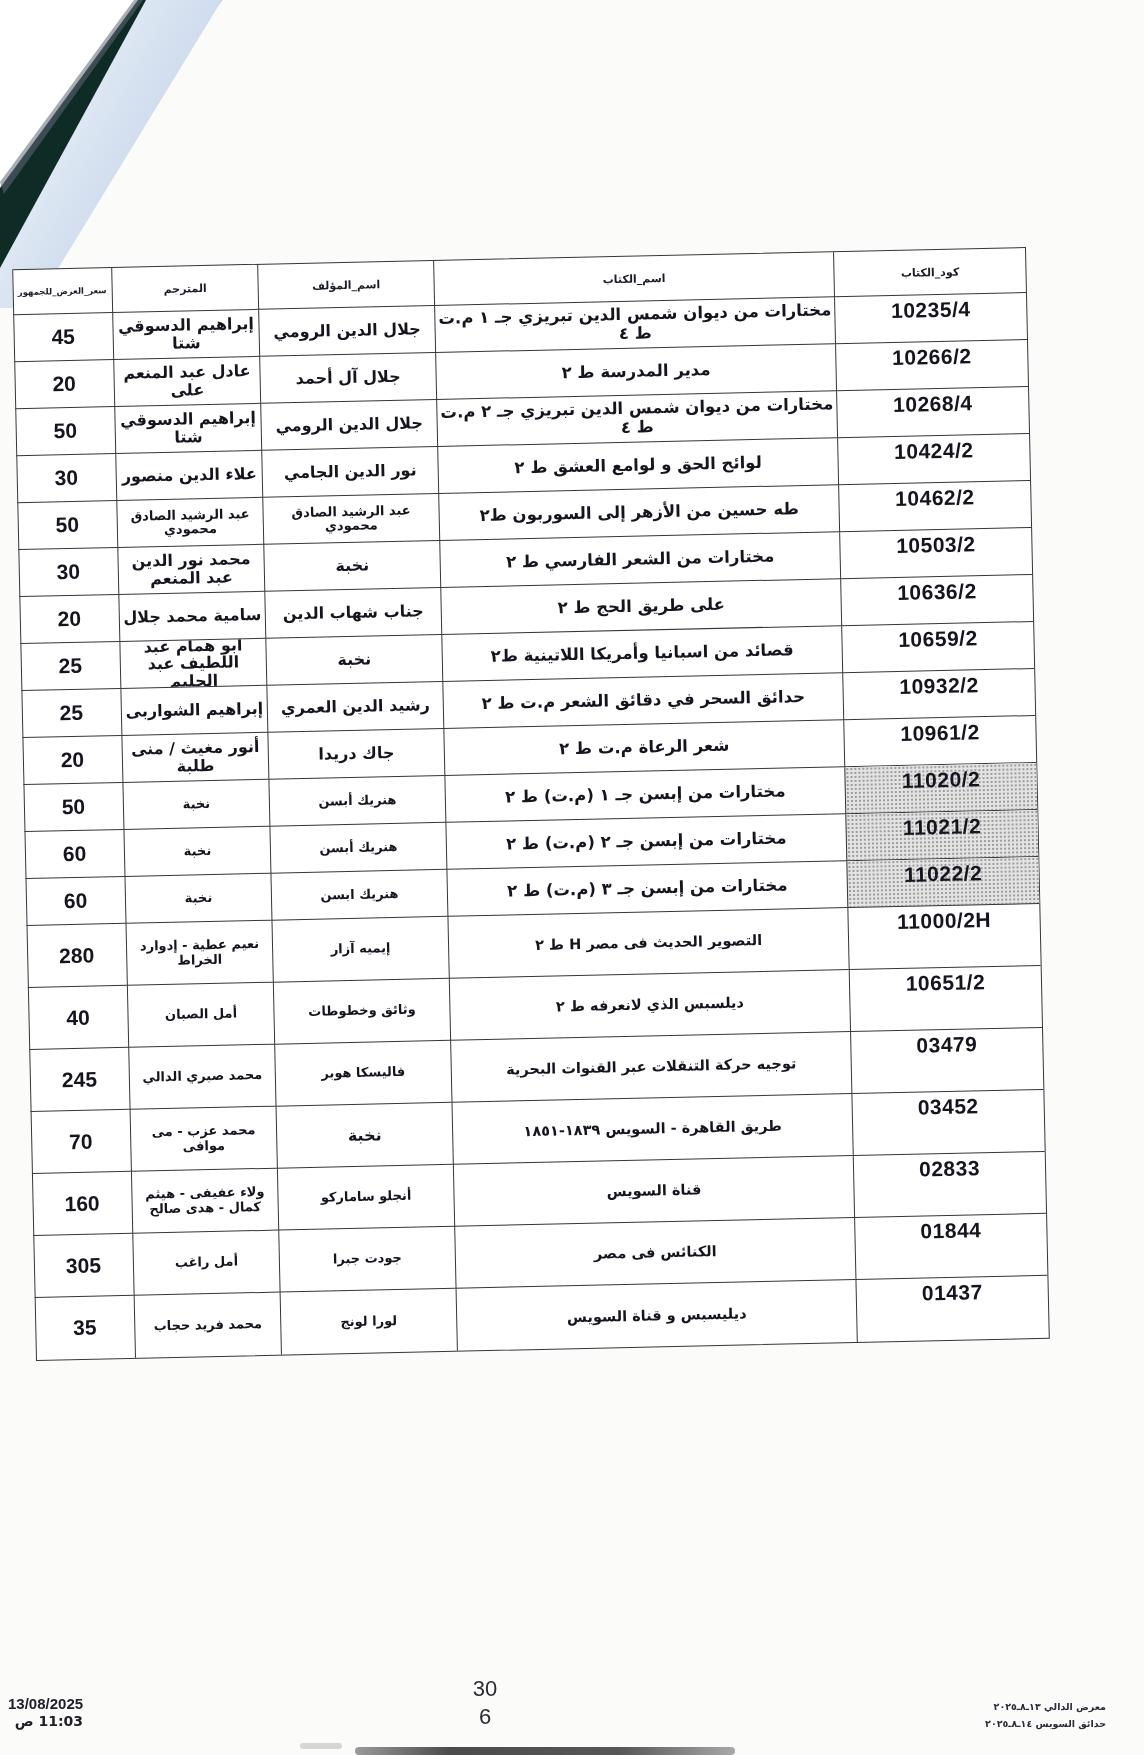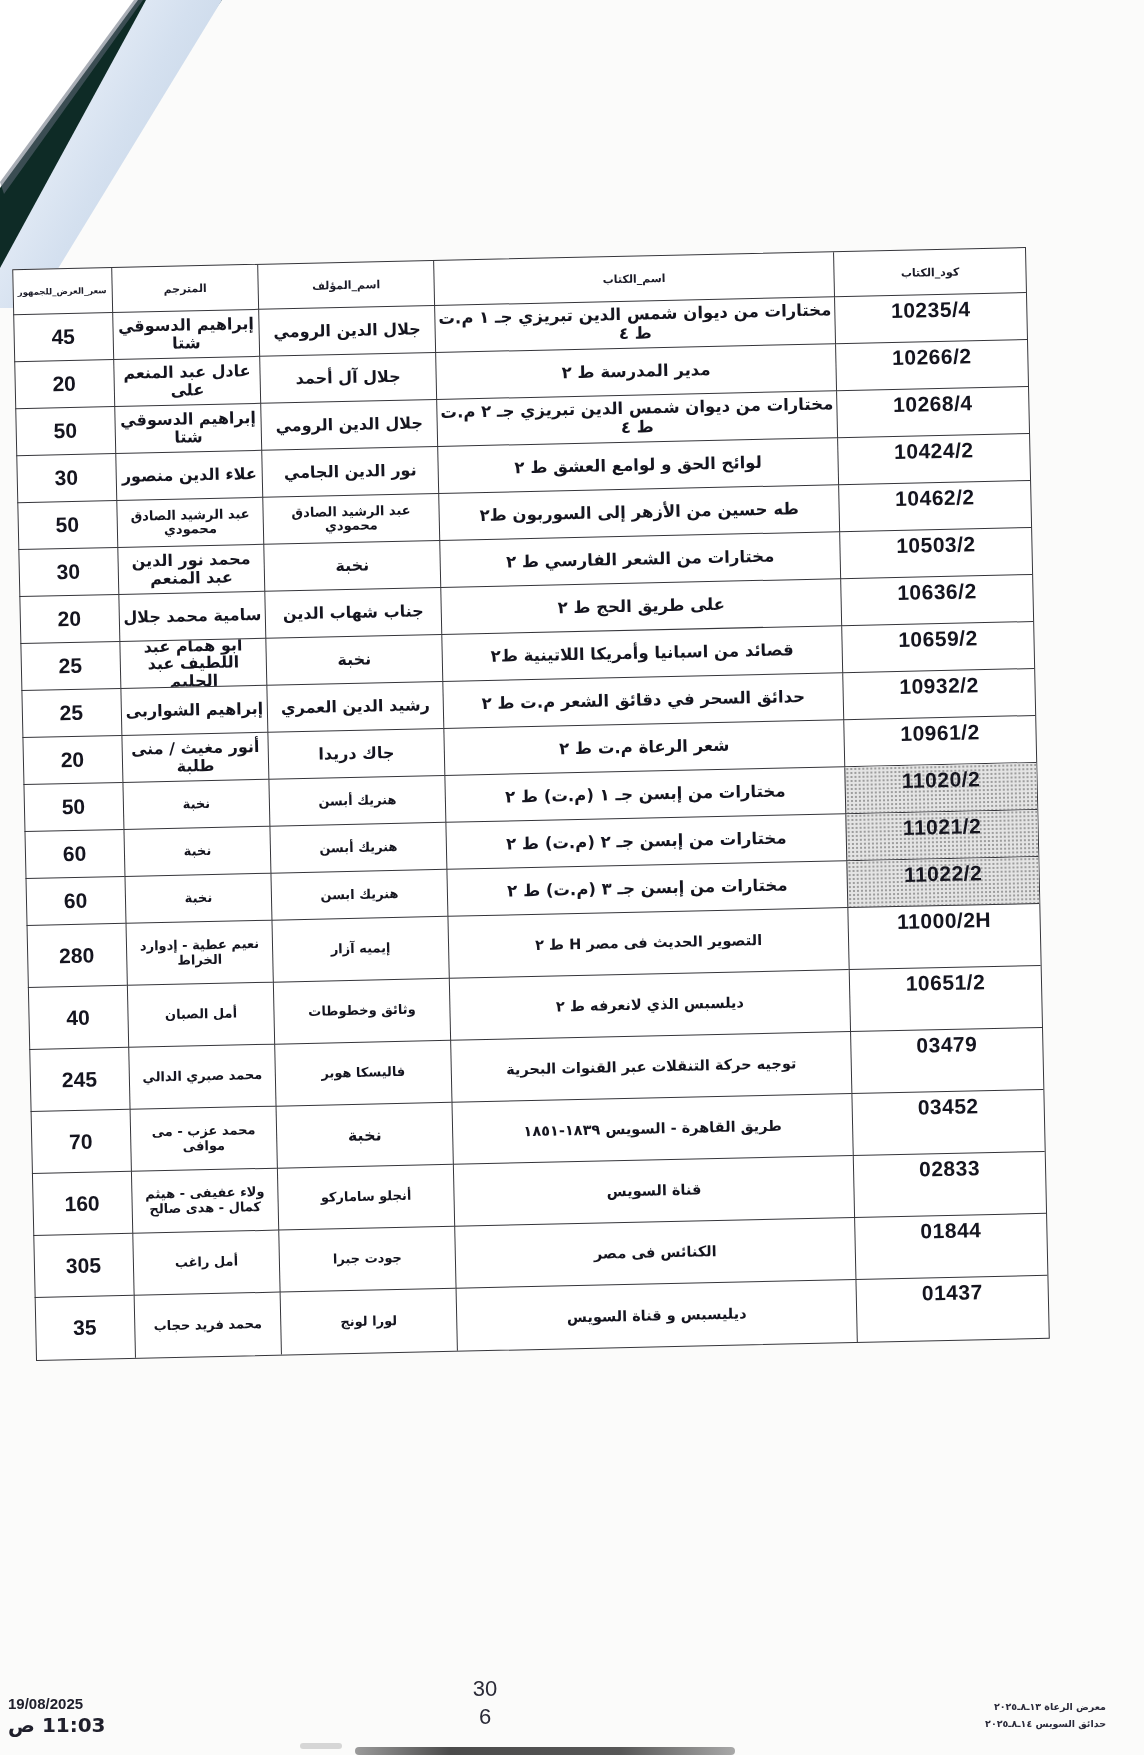--- a/index.html
+++ b/index.html
@@ -41,21 +41,21 @@
   .c-price{font-family:"Liberation Sans",sans-serif;font-weight:700;font-size:21px;
     direction:ltr;unicode-bidi:embed;}
   .sm{font-size:13px !important;font-weight:600 !important;}
   .smt{font-size:14.5px !important;}
   .shaded{background-color:#e4e4e4;
     background-image:radial-gradient(#9d9d9d .9px,transparent 1px);background-size:4px 4px;}
 
   
   .f-date{position:absolute;left:8px;top:1695px;font-family:"Liberation Sans",sans-serif;
     font-weight:700;font-size:15px;color:#20202c;line-height:1.2;}
-  .f-time{direction:rtl;font-family:"DejaVu Sans",sans-serif;font-size:20px;}
+  .f-time{direction:rtl;font-family:"DejaVu Sans",sans-serif;font-size:14px;}
   .f-page{position:absolute;left:455px;top:1675px;width:60px;text-align:center;
     font-family:"Liberation Sans",sans-serif;font-size:22px;color:#2b2b38;line-height:1.25;}
   .f-event{position:absolute;right:38px;top:1698px;text-align:right;direction:rtl;
     font-weight:700;font-size:9.5px;color:#2a2a3a;line-height:1.8;}
   .f-smudge{position:absolute;left:355px;top:1747px;width:380px;height:8px;border-radius:4px;
     background:linear-gradient(90deg,#8a8a8a,#2c2c2c 25%,#3a3a3a 70%,#9a9a9a);opacity:.85;}
   .f-smudge2{position:absolute;left:300px;top:1743px;width:42px;height:6px;border-radius:3px;
     background:#c6c6c6;opacity:.7;}
 </style>
 </head>
@@ -216,27 +216,27 @@
       <div class="cell c-title smt">ديليسبس و قناة السويس</div>
       <div class="cell c-author sm">لورا لونج</div>
       <div class="cell c-trans sm">محمد فريد حجاب</div>
       <div class="cell c-price">35</div>
     </div>
         </div>
     </div>
   </div>
 
   <div class="f-date">
-    <div>19/08/2025</div>
+    <div>13/08/2025</div>
     <div class="f-time">11:03 ص</div>
   </div>
   <div class="f-page">
     <div>30</div>
     <div>6</div>
   </div>
   <div class="f-event">
-    <div>معرض الرعاة ١٣ـ٨ـ٢٠٢٥</div>
+    <div>معرض الدالي ١٣ـ٨ـ٢٠٢٥</div>
     <div>حدائق السويس ١٤ـ٨ـ٢٠٢٥</div>
   </div>
   <div class="f-smudge"></div>
   <div class="f-smudge2"></div>
 
 </div>
 
 </body></html>

